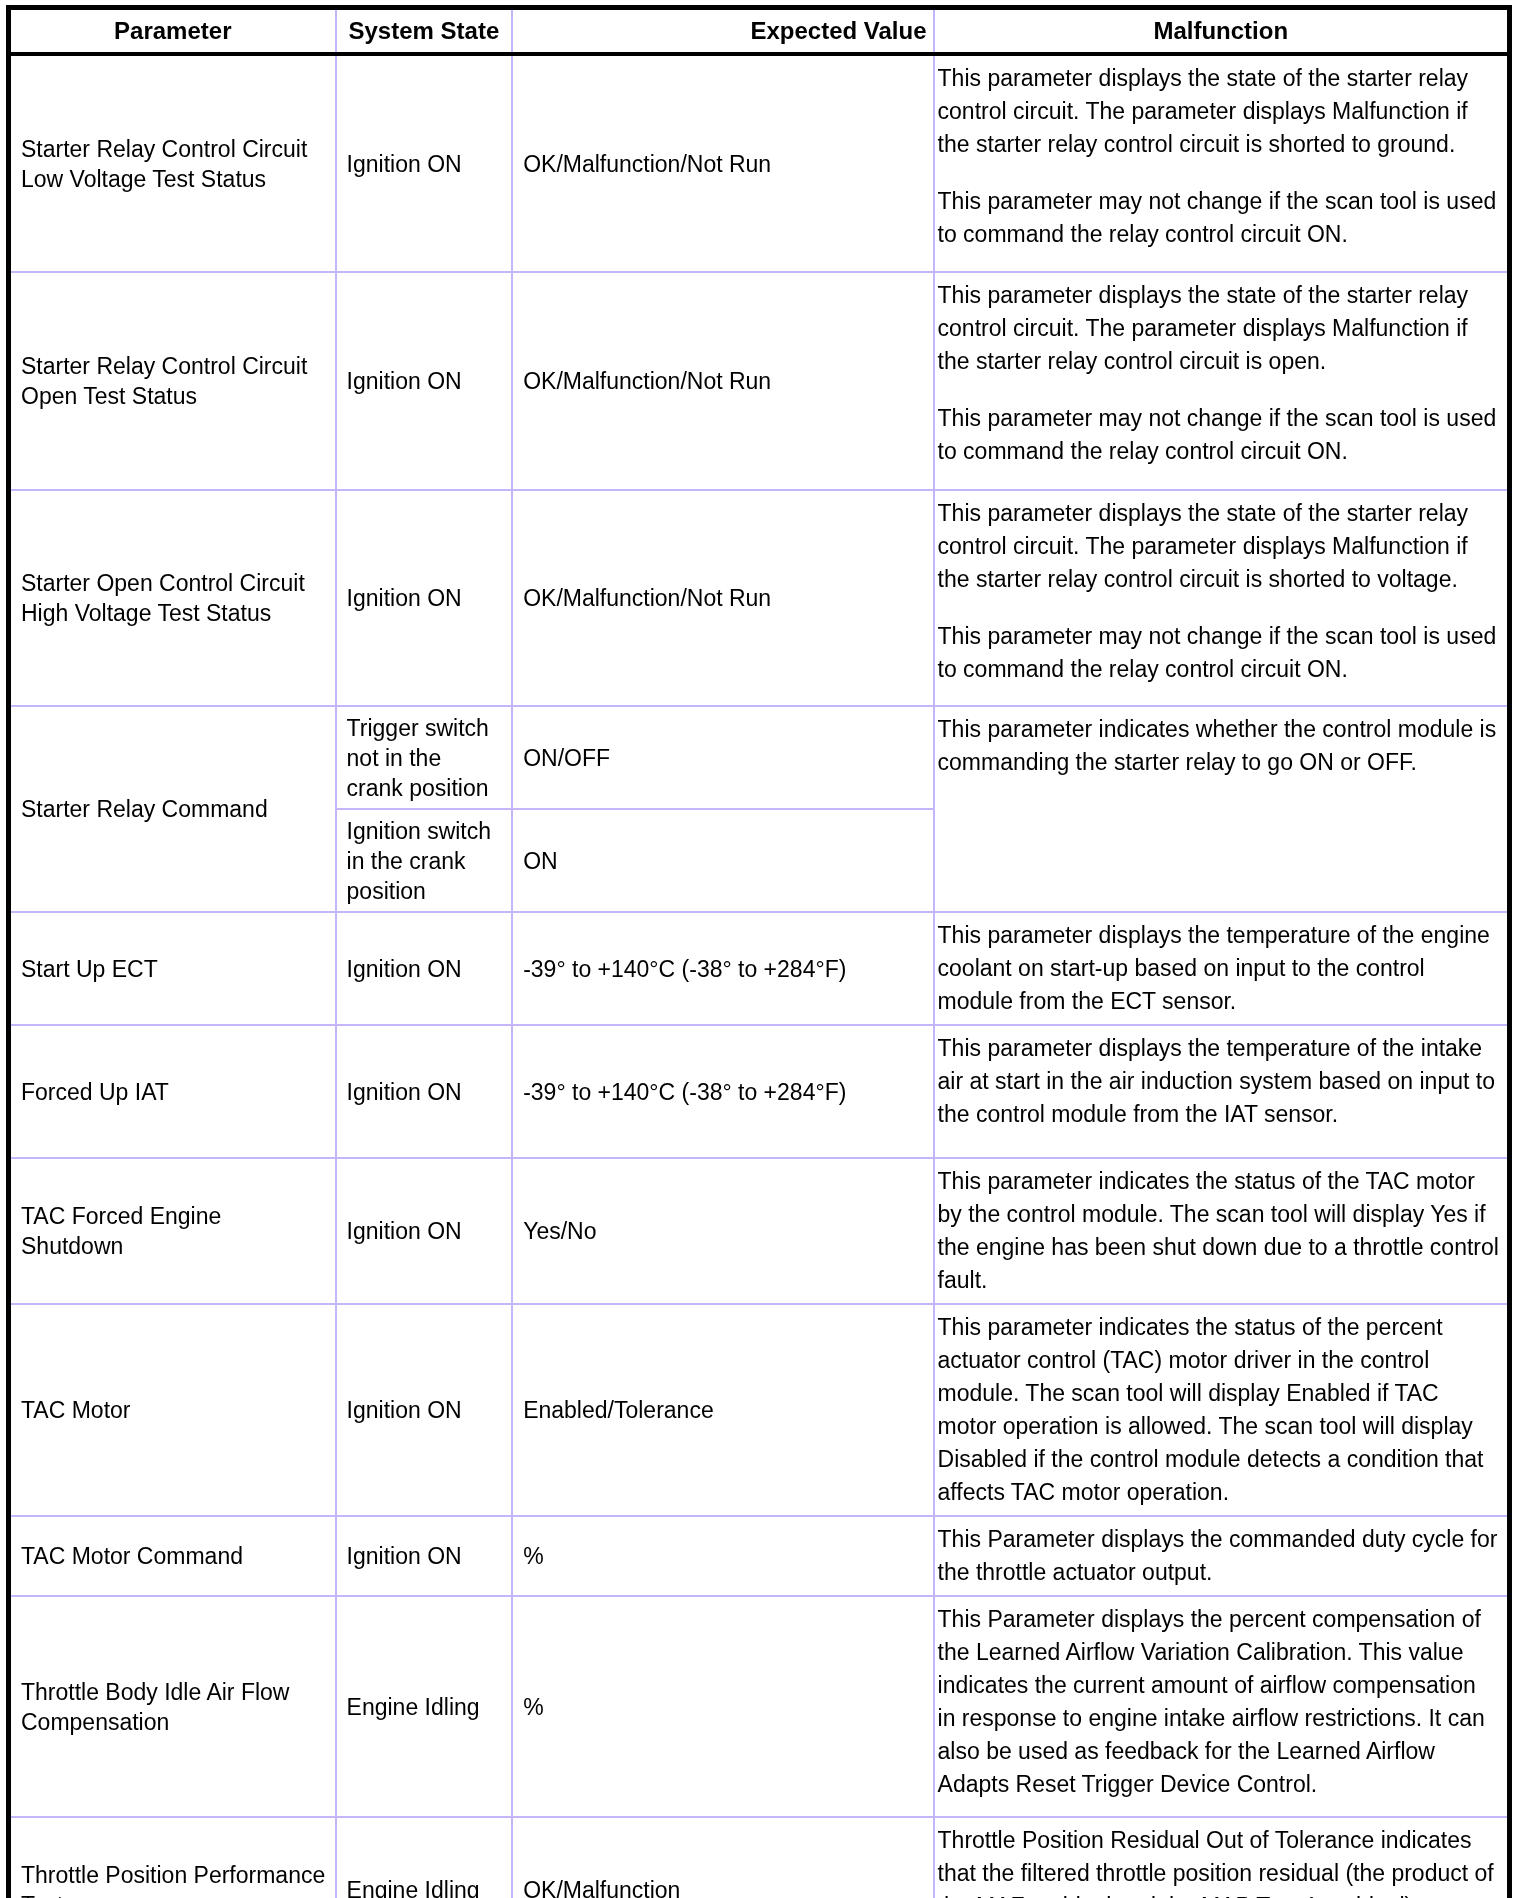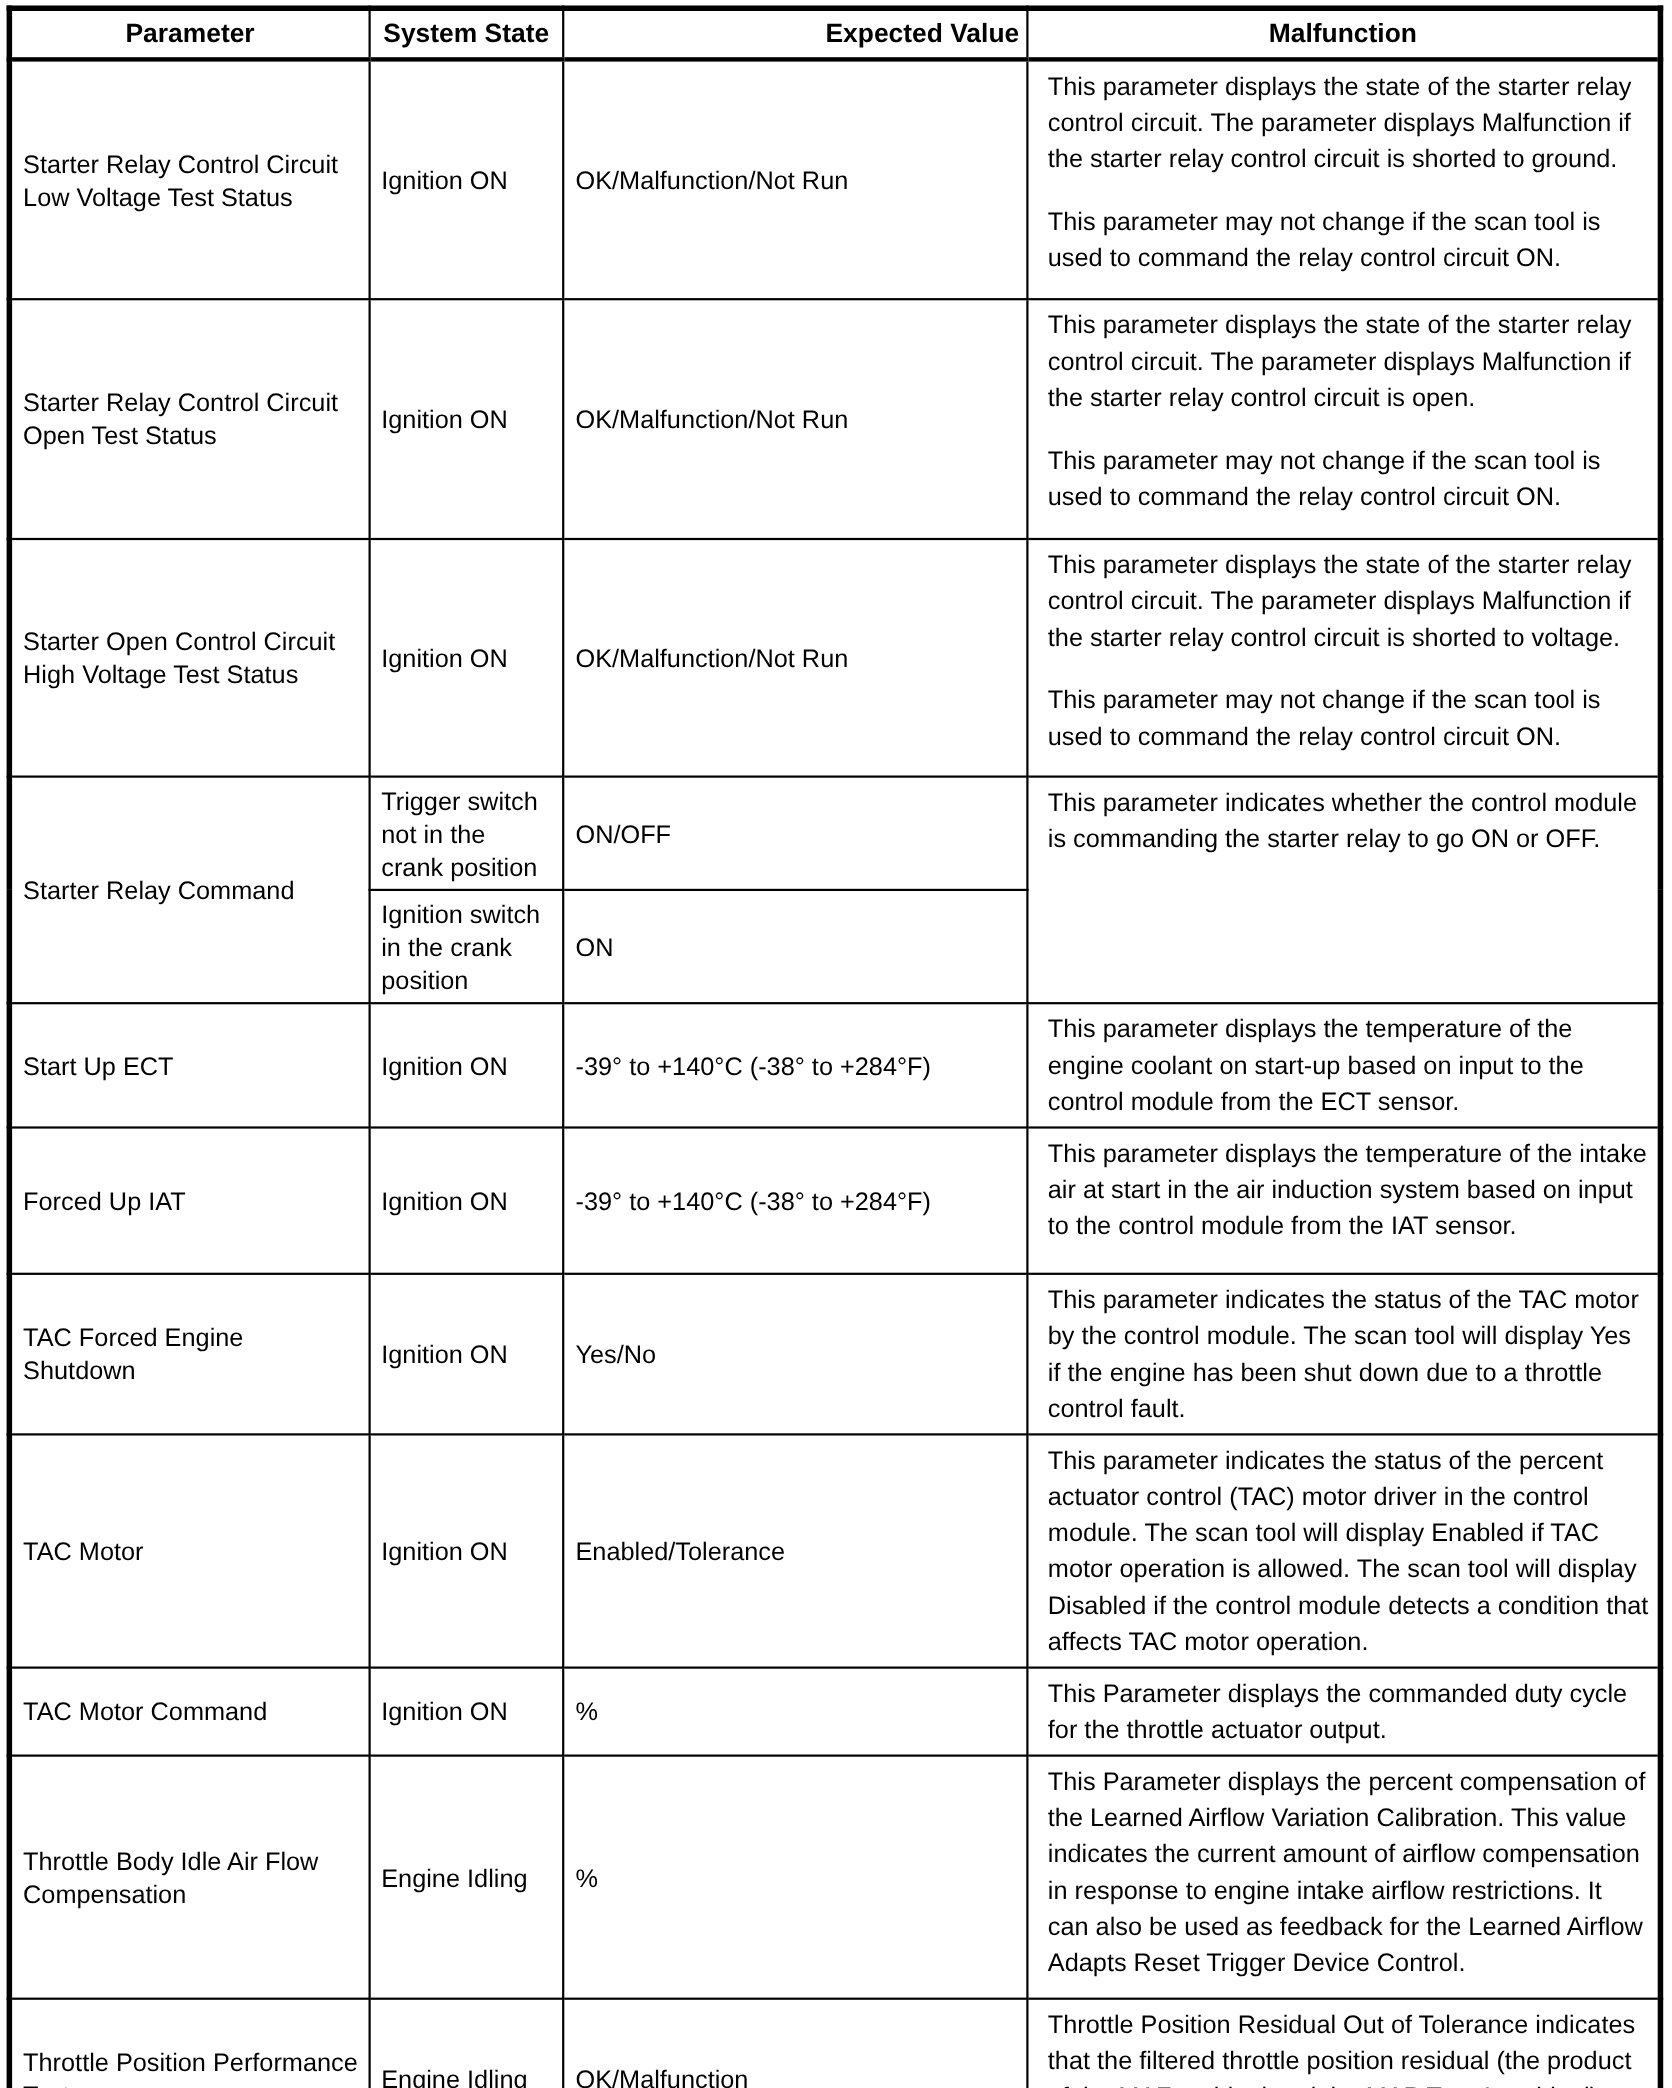--- a/index.html
+++ b/index.html
@@ -14,21 +14,21 @@
   table.param-table {
     border-collapse: collapse;
     table-layout: fixed;
     border: 5px solid #000000;
     width: 1506px;
     font-family: "Liberation Sans", "DejaVu Sans", sans-serif;
     color: #000000;
   }
   .param-table th,
   .param-table td {
-    border: 2px solid #000000;
+    border: 2px solid #c4b5fd;
     overflow: hidden;
   }
   .param-table thead th {
     border-bottom: 4px solid #000000;
     font-size: 24px;
     font-weight: bold;
     height: 38px;
     vertical-align: middle;
     text-align: center;
     padding: 2px 6px;
@@ -38,21 +38,21 @@
     padding-left: 9px;
   }
   .param-table td {
     font-size: 23px;
     line-height: 30px;
     vertical-align: middle;
     padding: 4px 8px 4px 10px;
   }
   .param-table td.desc {
     vertical-align: top;
-    padding: 6px 8px 6px 18px;
+    padding: 6px 8px 6px 3px;
     line-height: 33px;
   }
   .param-table td.desc p {
     margin: 0;
   }
   .param-table td.desc p + p {
     margin-top: 24px;
   }
 </style>
 </head>

